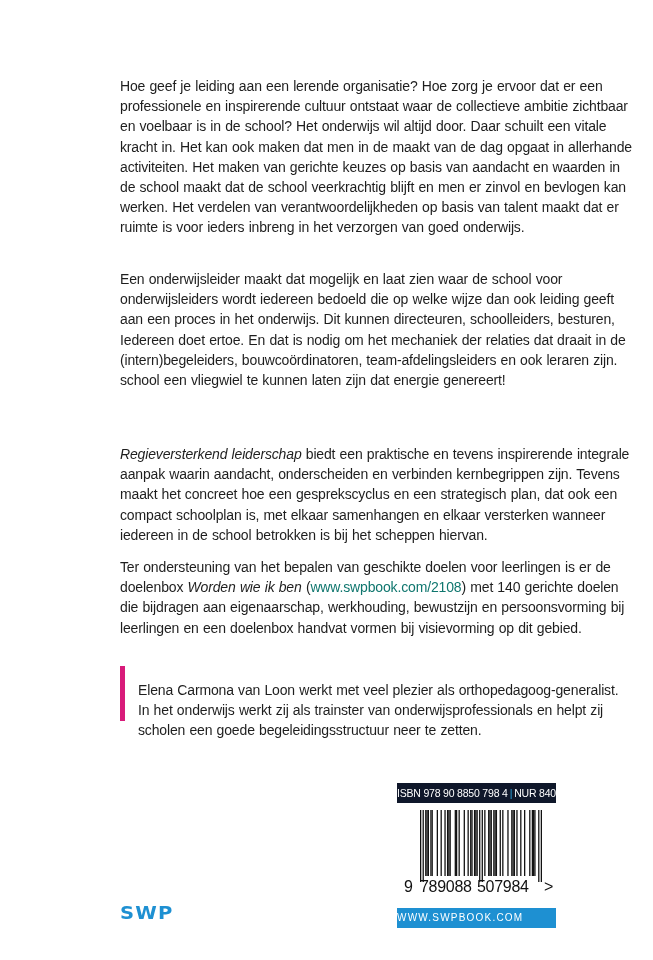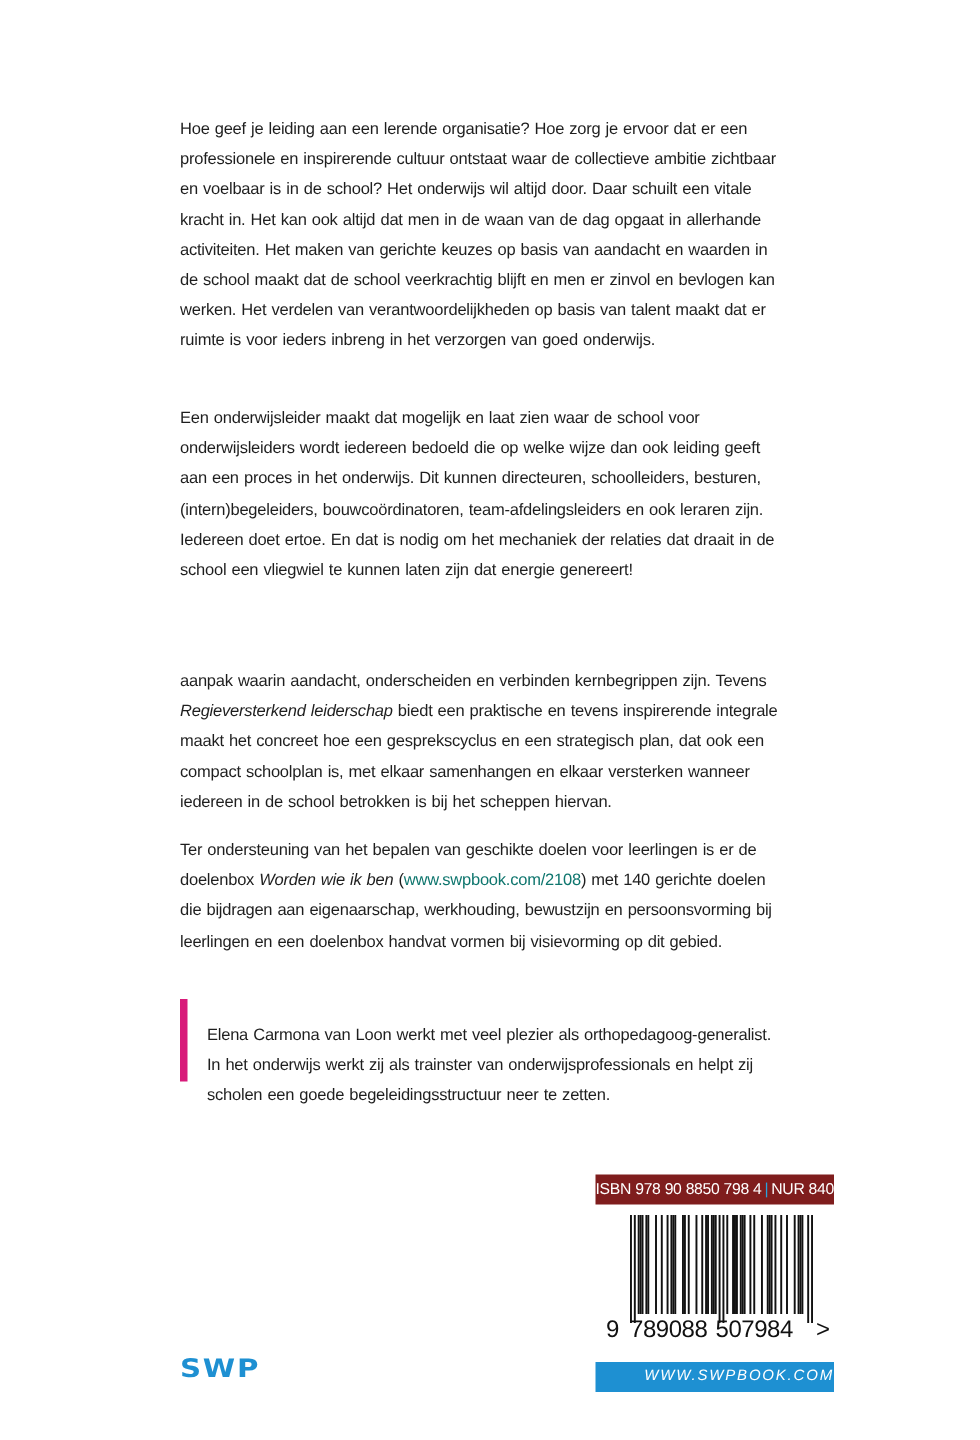--- a/index.html
+++ b/index.html
@@ -1,69 +1,69 @@
 <!DOCTYPE html>
 <html><head>
 <meta charset="utf-8">
 <style>
   html, body { margin:0; padding:0; }
   body { width:653px; height:960px; background:#ffffff; position:relative; overflow:hidden;
          font-family:"Liberation Sans", sans-serif; color:#1e1e1e; }
-  .para { position:absolute; left:120px; width:440px; font-size:11px; line-height:20.2px;
+  .para { position:absolute; left:120px; width:440px; font-size:14px; line-height:20.2px;
           letter-spacing:-0.15px; word-spacing:0.5px; }
   .para .ln { display:block; white-space:nowrap; }
   .it { font-style:italic; }
   .link { color:#0f766e; }
   #p1 { top:76px; }
   #p2 { top:269px; }
   #p3 { top:444px; }
   #p4 { top:557px; }
   #p5 { top:680px; left:138px; }
   .pink-bar { position:absolute; left:120px; top:666px; width:5px; height:55px; background:#d81b7a; }
-  .isbn-bar { position:absolute; left:397px; top:783px; width:159px; height:20px; background:#7f1d1d;
+  .isbn-bar { position:absolute; left:397px; top:783px; width:159px; height:20px; background:#0f172a;
               color:#ffffff; font-size:10.5px; line-height:20px; text-align:center; letter-spacing:-0.2px; }
   .isbn-bar .sep { color:#29a3dc; margin:0 2px; }
   .barcode { position:absolute; left:420px; top:810px; width:122px; height:72px; }
   .barcode-digits { position:absolute; left:404px; top:878px; width:152px; font-size:16px; line-height:18px;
                     font-family:"Liberation Sans", sans-serif; color:#111; white-space:nowrap; }
   .barcode-digits .d0 { position:absolute; left:0; }
   .barcode-digits .d1 { position:absolute; left:16px; letter-spacing:-0.3px; }
   .barcode-digits .d2 { position:absolute; left:73px; letter-spacing:-0.3px; }
   .barcode-digits .arr { position:absolute; left:140px; }
   .url-bar { position:absolute; left:397px; top:908px; width:159px; height:20px; background:#1e90d2;
-             color:#ffffff; font-size:10px; line-height:20px; text-align:right; letter-spacing:1.2px;font-style:italic; }
+             color:#ffffff; font-size:10px; line-height:20px; text-align:left; letter-spacing:1.2px; }
   .logo { position:absolute; left:120px; top:903px; font-size:17px; font-weight:bold; color:#1e90d2;
           letter-spacing:1px; font-family:"DejaVu Sans", sans-serif; transform:scaleX(1.15); transform-origin:left; }
 </style>
 </head>
 <body>
 
 <div id="p1" class="para">
   <span class="ln">Hoe geef je leiding aan een lerende organisatie? Hoe zorg je ervoor dat er een</span>
   <span class="ln">professionele en inspirerende cultuur ontstaat waar de collectieve ambitie zichtbaar</span>
   <span class="ln">en voelbaar is in de school? Het onderwijs wil altijd door. Daar schuilt een vitale</span>
-  <span class="ln">kracht in. Het kan ook altijd dat men in de waan van de dag opgaat in allerhande</span>
+  <span class="ln">kracht in. Het kan ook maken dat men in de maakt van de dag opgaat in allerhande</span>
   <span class="ln">activiteiten. Het maken van gerichte keuzes op basis van aandacht en waarden in</span>
   <span class="ln">de school maakt dat de school veerkrachtig blijft en men er zinvol en bevlogen kan</span>
   <span class="ln">werken. Het verdelen van verantwoordelijkheden op basis van talent maakt dat er</span>
   <span class="ln">ruimte is voor ieders inbreng in het verzorgen van goed onderwijs.</span>
 </div>
 
 <div id="p2" class="para">
   <span class="ln">Een onderwijsleider maakt dat mogelijk en laat zien waar de school voor</span>
   <span class="ln">onderwijsleiders wordt iedereen bedoeld die op welke wijze dan ook leiding geeft</span>
   <span class="ln">aan een proces in het onderwijs. Dit kunnen directeuren, schoolleiders, besturen,</span>
+  <span class="ln">Iedereen doet ertoe. En dat is nodig om het mechaniek der relaties dat draait in de</span>
   <span class="ln">(intern)begeleiders, bouwcoördinatoren, team-afdelingsleiders en ook leraren zijn.</span>
-  <span class="ln">Iedereen doet ertoe. En dat is nodig om het mechaniek der relaties dat draait in de</span>
   <span class="ln">school een vliegwiel te kunnen laten zijn dat energie genereert!</span>
 </div>
 
 <div id="p3" class="para">
+  <span class="ln"><span class="it">Regieversterkend leiderschap</span><span> biedt een praktische en tevens inspirerende integrale</span></span>
   <span class="ln">aanpak waarin aandacht, onderscheiden en verbinden kernbegrippen zijn. Tevens</span>
-  <span class="ln"><span class="it">Regieversterkend leiderschap</span><span> biedt een praktische en tevens inspirerende integrale</span></span>
   <span class="ln">maakt het concreet hoe een gesprekscyclus en een strategisch plan, dat ook een</span>
   <span class="ln">compact schoolplan is, met elkaar samenhangen en elkaar versterken wanneer</span>
   <span class="ln">iedereen in de school betrokken is bij het scheppen hiervan.</span>
 </div>
 
 <div id="p4" class="para">
   <span class="ln">Ter ondersteuning van het bepalen van geschikte doelen voor leerlingen is er de</span>
   <span class="ln"><span>doelenbox </span><span class="it">Worden wie ik ben</span><span> (</span><span class="link">www.swpbook.com/2108</span><span>) met 140 gerichte doelen</span></span>
   <span class="ln">die bijdragen aan eigenaarschap, werkhouding, bewustzijn en persoonsvorming bij</span>
   <span class="ln">leerlingen en een doelenbox handvat vormen bij visievorming op dit gebied.</span>

